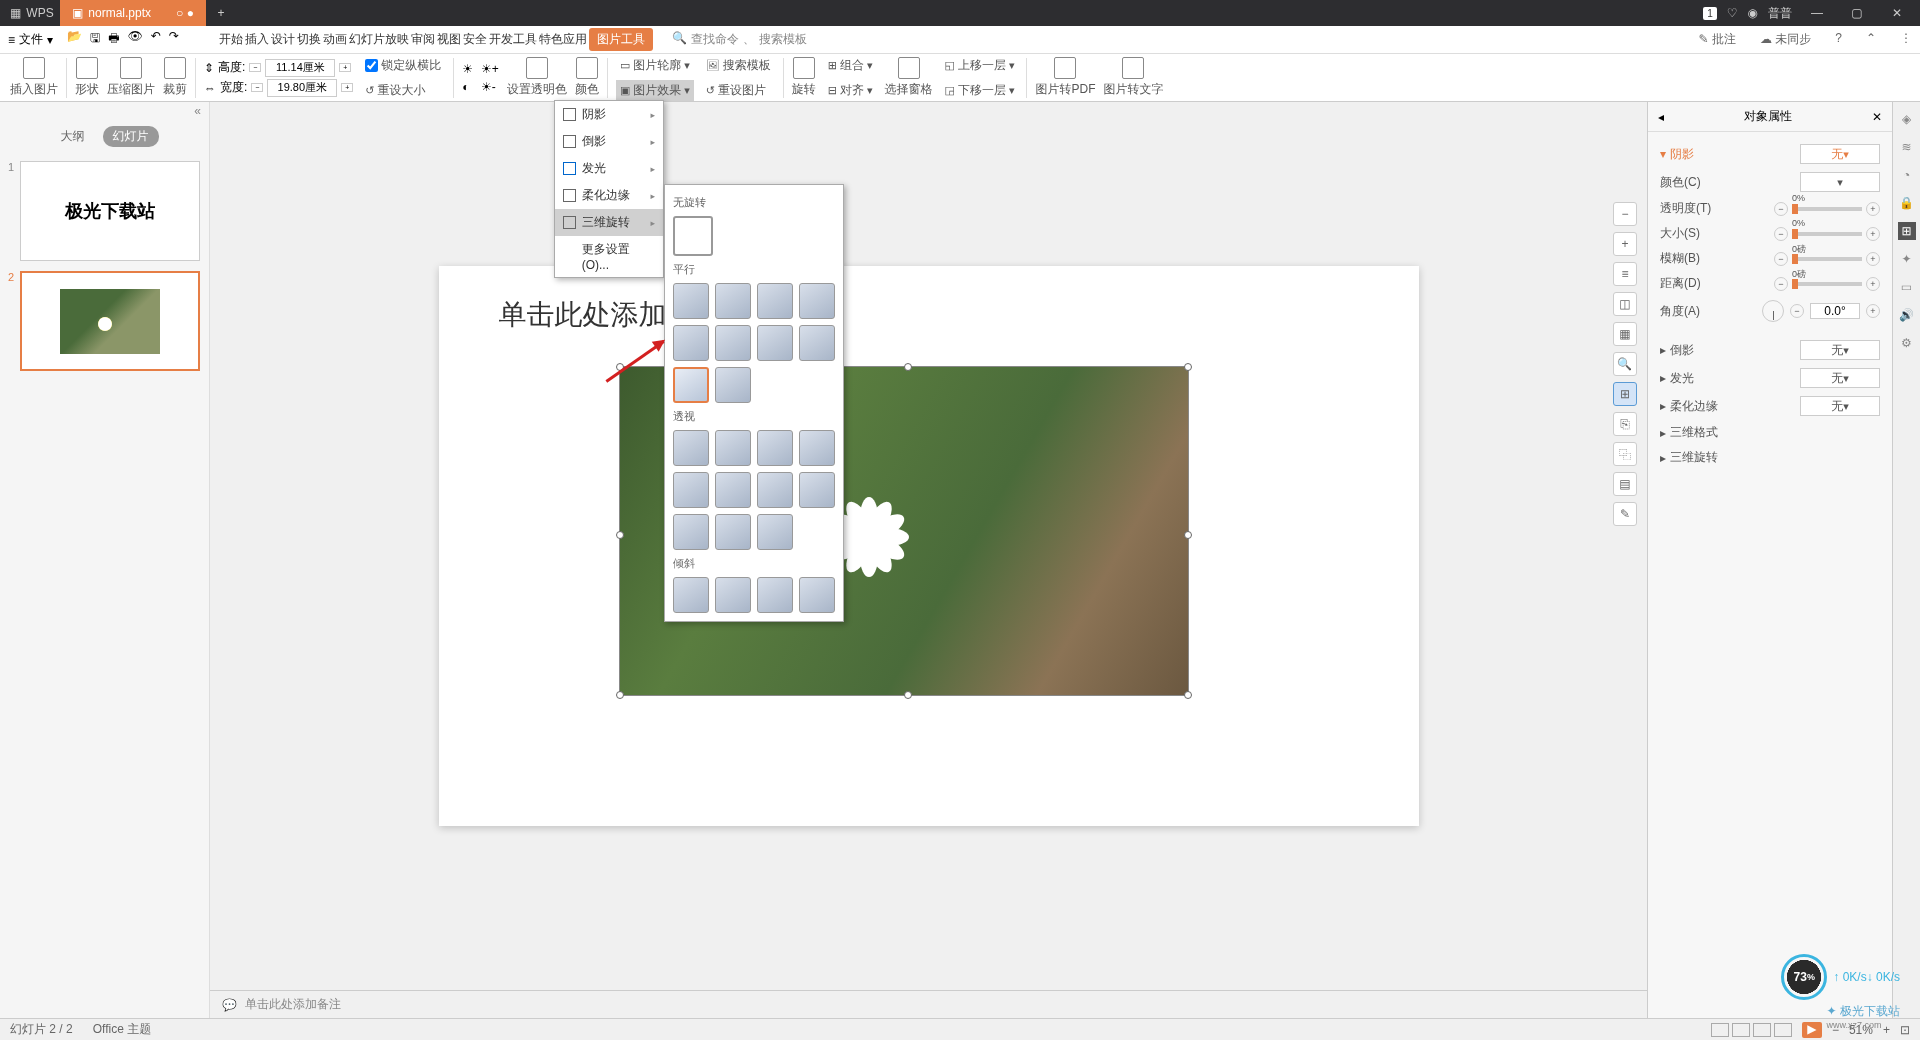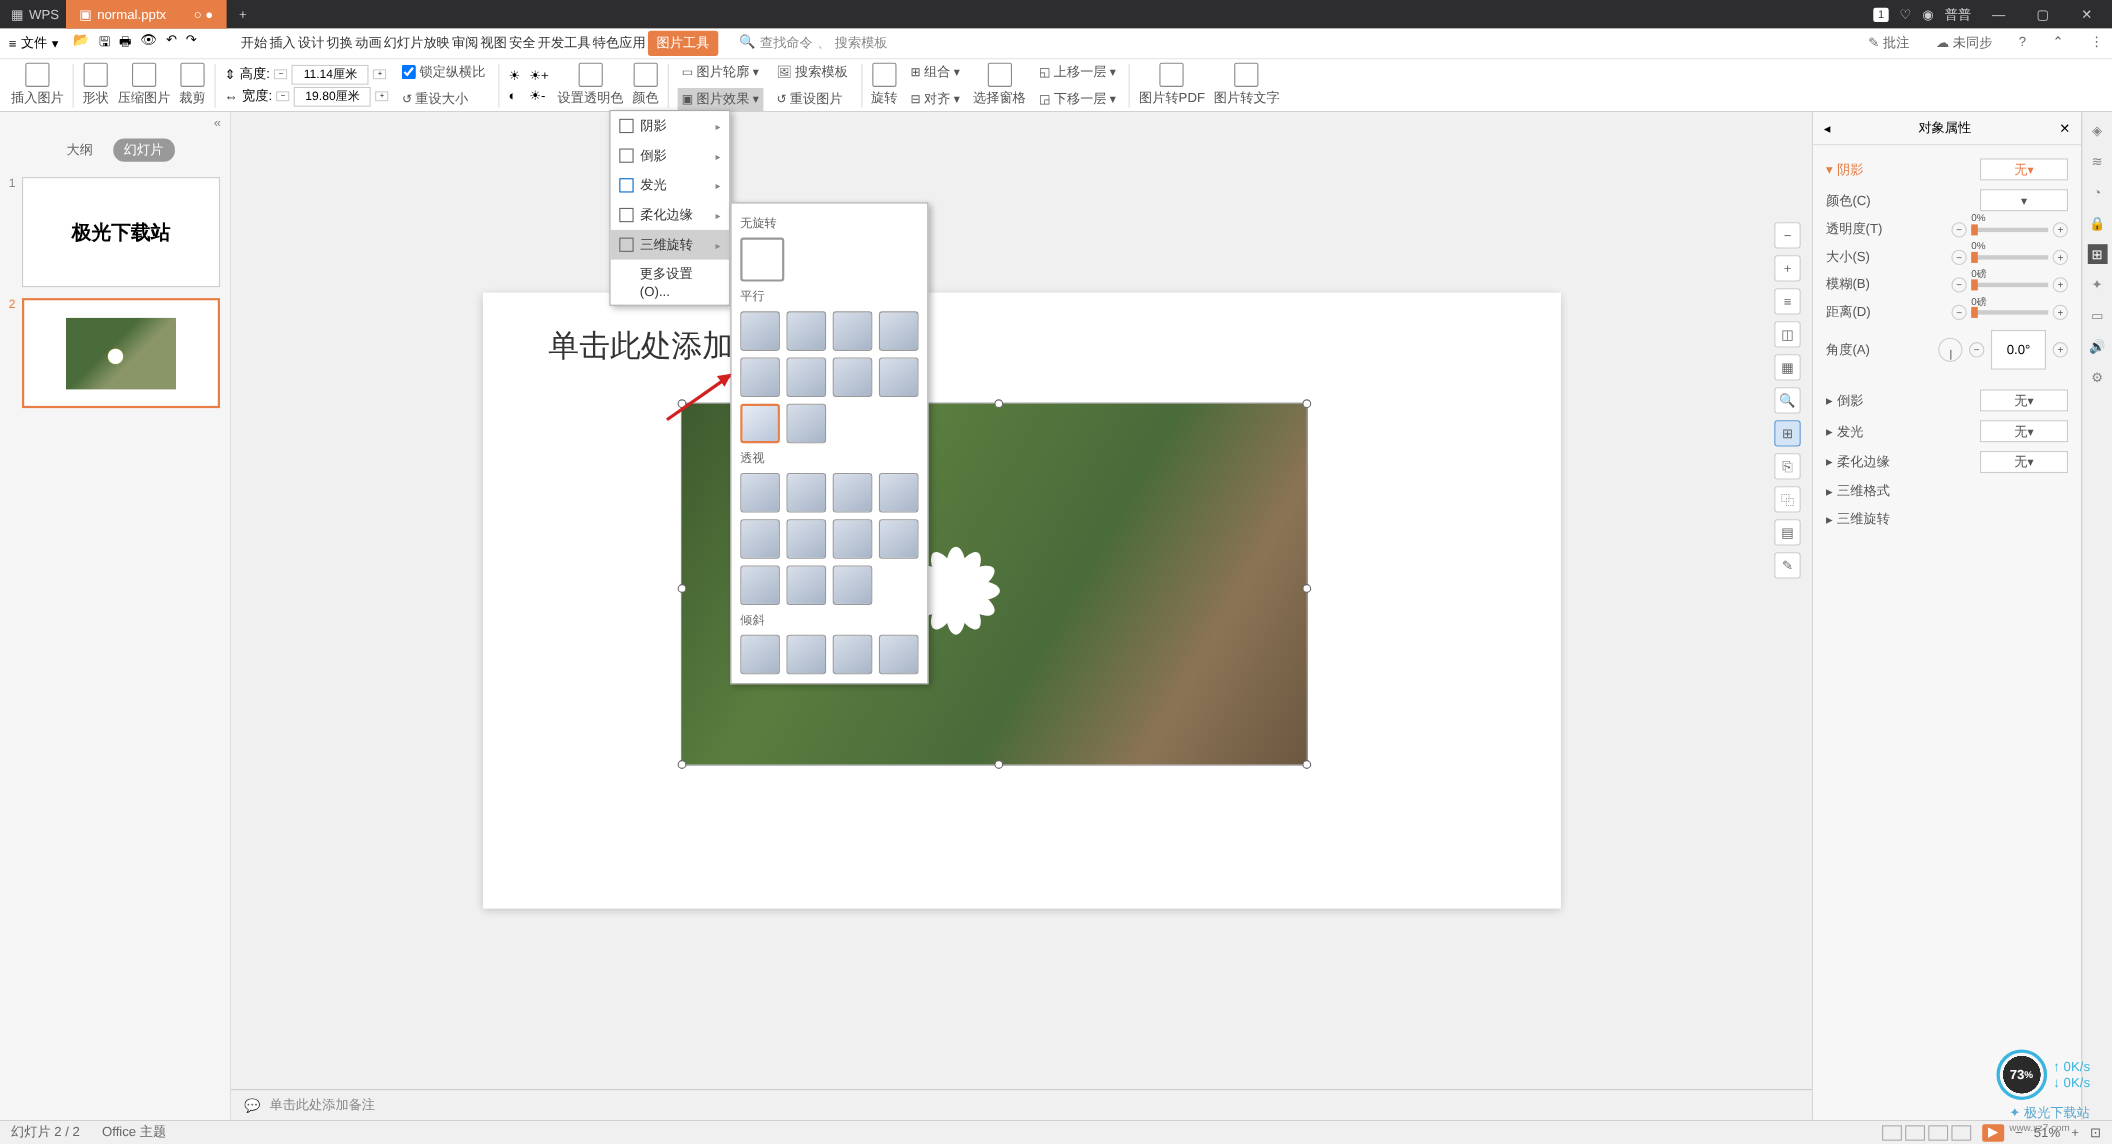--- a/index.html
+++ b/index.html
@@ -85,32 +85,32 @@
 .prop-section-head.expanded{color:#e67e45;}
 .prop-row{display:flex;align-items:center;justify-content:space-between;padding:4px 0;font-size:11px;color:#555;}
 .prop-select{width:80px;height:20px;border:1px solid #ccc;background:#fff;text-align:center;font-size:11px;display:flex;align-items:center;justify-content:center;}
 .slider-row{display:flex;align-items:center;gap:4px;}
 .slider-track{width:70px;height:4px;background:#ccc;position:relative;}
 .slider-thumb{position:absolute;left:0;top:-3px;width:6px;height:10px;background:#e67e45;}
 .slider-btn{width:14px;height:14px;border:1px solid #ccc;border-radius:50%;font-size:9px;text-align:center;line-height:12px;}
 .angle-ctrl{display:flex;align-items:center;gap:6px;}
 .angle-dial{width:22px;height:22px;border:1px solid #ccc;border-radius:50%;position:relative;}
 .angle-dial::after{content:"";position:absolute;left:50%;top:50%;width:1px;height:9px;background:#666;transform-origin:top;}
-.angle-input{width:50px;height:36px;border:1px solid #ccc;text-align:center;}
+.angle-input{width:50px;height:16px;border:1px solid #ccc;text-align:center;}
 .side-icons{width:28px;background:#f0f0f0;border-left:1px solid #ccc;display:flex;flex-direction:column;align-items:center;gap:10px;padding-top:8px;}
 .side-icon{width:18px;height:18px;color:#888;display:flex;align-items:center;justify-content:center;}
 .side-icon.active{background:#555;color:#fff;}
 .statusbar{height:22px;background:#f0f0f0;border-top:1px solid #ccc;display:flex;align-items:center;padding:0 10px;font-size:11px;color:#666;gap:20px;}
 .statusbar .right{margin-left:auto;display:flex;align-items:center;gap:10px;}
 .view-btns{display:flex;gap:3px;}
 .view-btn{width:18px;height:14px;border:1px solid #aaa;}
 .play-btn{width:20px;height:16px;background:#e67e45;border-radius:2px;color:#fff;text-align:center;}
 .perf-widget{position:absolute;right:20px;bottom:40px;display:flex;align-items:center;gap:6px;z-index:200;}
 .perf-circle{width:46px;height:46px;border-radius:50%;background:radial-gradient(circle,#2a2a2a 60%,transparent 61%);border:3px solid #3bb5e0;display:flex;align-items:center;justify-content:center;color:#fff;font-size:14px;font-weight:bold;}
-.perf-stats{display:flex;flex-direction:column;font-size:10px;color:#3bb5e0;}
+.perf-stats{display:flex;flex-direction:row;font-size:10px;color:#3bb5e0;}
 .watermark{position:absolute;right:20px;bottom:10px;font-size:14px;color:#5ba8d0;z-index:200;}
 </style>
 </head>
 <body>
 
 <div class="titlebar">
   <div class="wps-logo">
     <span>▦</span>
     <span>WPS</span>
   </div>

